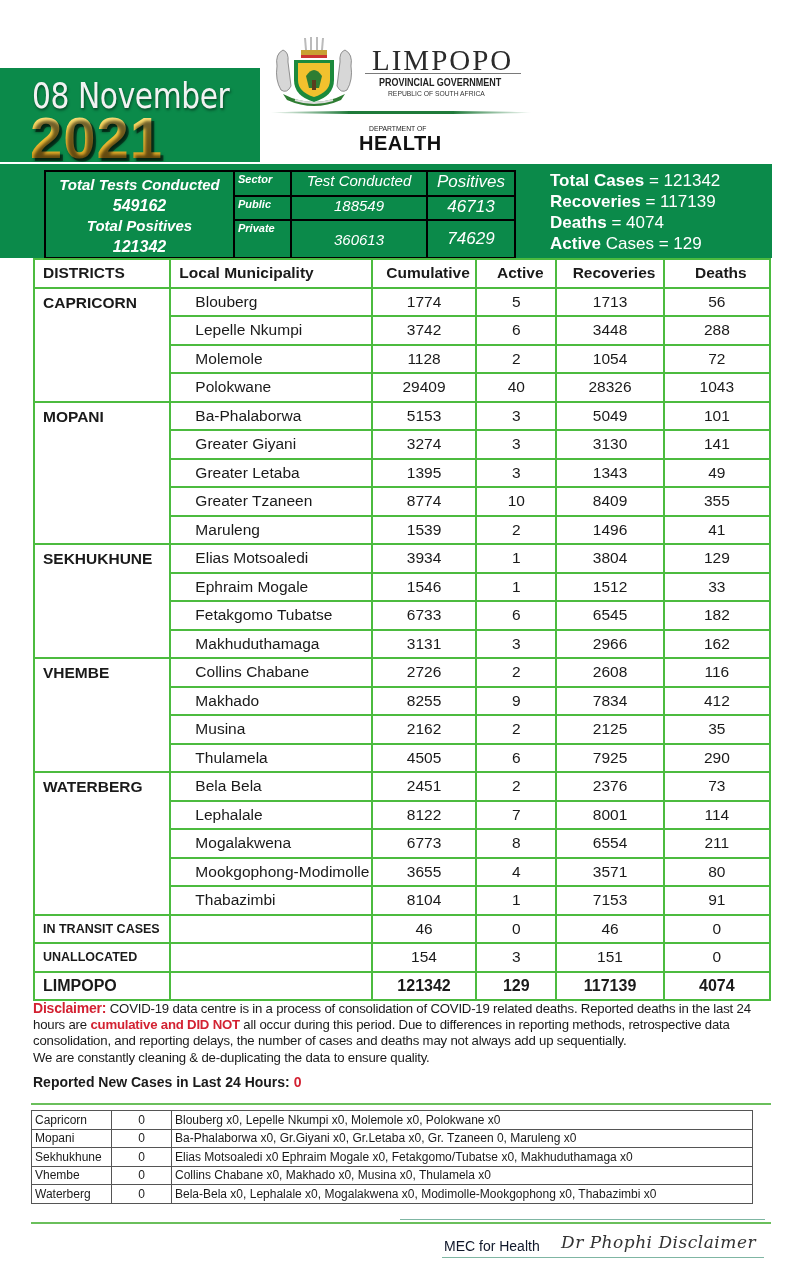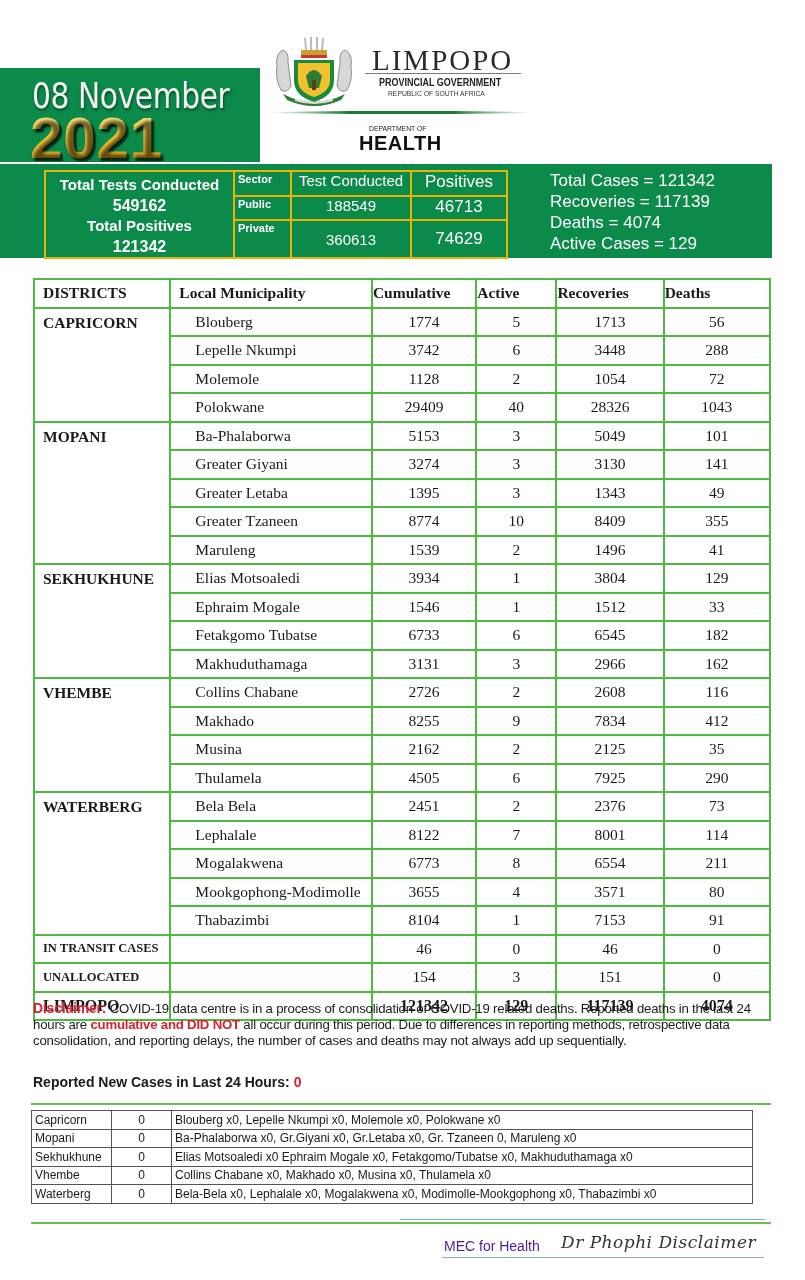--- a/index.html
+++ b/index.html
@@ -22,36 +22,36 @@
   .prov-rsa { position: absolute; left: 388px; top: 89px; font-size: 7.5px; color: #333; transform: scaleX(0.9); transform-origin: left; }
   .green-swoosh { position: absolute; left: 270px; top: 111px; width: 262px; height: 3px;
     background: linear-gradient(90deg, rgba(255,255,255,0) 0%, #1f7a3a 30%, #1f7a3a 70%, rgba(255,255,255,0) 100%); border-radius: 50%; }
   .dept-of { position: absolute; left: 369px; top: 124px; font-size: 8px; color: #222; transform: scaleX(0.85); transform-origin: left; }
   .dept-health { position: absolute; left: 359px; top: 132px; font-size: 20px; font-weight: bold; color: #111; letter-spacing: 0.5px; }
 
   
   .band { position: absolute; left: 0; top: 162px; width: 772px; height: 96px; background: #0b8a4a;
     border-top: 2px solid #ffffff; }
   .sum-table { position: absolute; left: 44px; top: 170px; border-collapse: collapse; color: #fff; }
-  .sum-table td { border: 2px solid #eab308; vertical-align: top; }
+  .sum-table td { border: 2px solid #000000; vertical-align: top; font-style: italic; }
   .totals-cell { width: 189px; text-align: center; font-weight: bold; font-size: 15px; line-height: 20.5px; padding-top: 3px; }
   .totals-cell .big { font-size: 16px; }
   .sec-label { width: 57px; font-weight: bold; font-size: 11px; padding: 1px 0 0 3px; height: 22px; }
   .sec-val { text-align: center; font-size: 15px; height: 22px; }
-  .col-tc { width: 120px; }
-  .col-pos { width: 96px; font-size: 17px; }
+  .col-tc { width: 136px; }
+  .col-pos { width: 88px; font-size: 17px; }
   .tall { height: 34px; vertical-align: middle !important; }
   .summary-right { position: absolute; left: 550px; top: 170px; color: #fff; font-size: 17px; line-height: 21px; }
-  .summary-right b { font-weight: normal; margin-top: 12px; }
+  .summary-right b { font-weight: bold; margin-top: 12px; }
 
   
-  .main-table { position: absolute; left: 33px; top: 278px; width: 738px; border-collapse: collapse; font-size: 15.5px; font-family: Liberation Serif, serif; }
+  .main-table { position: absolute; left: 33px; top: 258px; width: 738px; border-collapse: collapse; font-size: 15.5px; }
   .main-table td, .main-table th { border: 2px solid #4cbb3f; height: 28.5px; }
   .main-table th { font-weight: bold; text-align: left; padding-left: 8px; font-size: 15.5px; }
-  .main-table th.c { text-align: left; padding-left: 0; }
+  .main-table th.c { text-align: center; padding-left: 8px; }
   .main-table td.dist { width: 136px; font-weight: bold; padding-left: 8px; vertical-align: top; padding-top: 5px; border-bottom: 2px solid #4cbb3f; }
   .main-table td.muni { width: 201px; padding-left: 24px; }
   .main-table td.num { text-align: center; }
   .w-cum { width: 104px; }
   .w-act { width: 80px; }
   .w-rec { width: 107px; }
   .w-dth { width: 106px; }
   .main-table td.special { font-size: 12.5px; font-weight: bold; vertical-align: middle; padding-top: 0; }
   .main-table tr.total td { font-weight: bold; font-size: 16px; }
   .main-table tr.total td.dist { font-size: 16px; vertical-align: middle; padding-top: 0; }
@@ -64,21 +64,21 @@
   .new-cases .red { color: #d32232; }
 
   .rule-green { position: absolute; height: 2px; background: #6abf5b; }
   .rule-teal { position: absolute; height: 2px; background: #7fb6a3; }
 
   .nc-table { position: absolute; left: 31px; top: 1110px; width: 722px; border-collapse: collapse; font-size: 12px; }
   .nc-table td { border: 1px solid #555; height: 18.5px; padding-left: 3px; }
   .nc-table td.n { width: 80px; }
   .nc-table td.c { width: 60px; text-align: center; padding-left: 0; }
 
-  .mec { position: absolute; left: 444px; top: 1238px; font-size: 14px; color: #4c1d95; }
+  .mec { position: absolute; left: 444px; top: 1238px; font-size: 14px; color: #0f172a; }
   .sig { position: absolute; left: 561px; top: 1232px; font-family: "DejaVu Serif", serif; font-style: italic; font-size: 17px; color: #333; letter-spacing: 0.5px; }
 </style>
 </head>
 <body>
 
 <div class="date-box"></div>
 <div class="date-line">08 November</div>
 <div class="year-shadow">2021</div>
 <div class="year-line">2021</div>
 
@@ -340,20 +340,21 @@
         <td class="num w-cum">121342</td>
         <td class="num w-act">129</td>
         <td class="num w-rec">117139</td>
         <td class="num w-dth">4074</td>
       </tr>
     </tbody>
 </table>
 
 <div class="disclaimer">
   <span class="lbl">Disclaimer:</span><span> COVID-19 data centre is in a process of consolidation of COVID-19 related deaths. Reported deaths in the last 24 hours are </span><span class="red">cumulative and DID NOT</span><span> all occur during this period. Due to differences in reporting methods, retrospective data consolidation, and reporting delays, the number of cases and deaths may not always add up sequentially.</span><br>
+  <span>We are constantly cleaning &amp; de-duplicating the data to ensure quality.</span>
 </div>
 
 <div class="new-cases">
   <span>Reported New Cases in Last 24 Hours:</span>
   <span class="red">0</span>
 </div>
 
 <div class="rule-green" style="left:31px; top:1103px; width:740px;"></div>
 
 <table class="nc-table">

